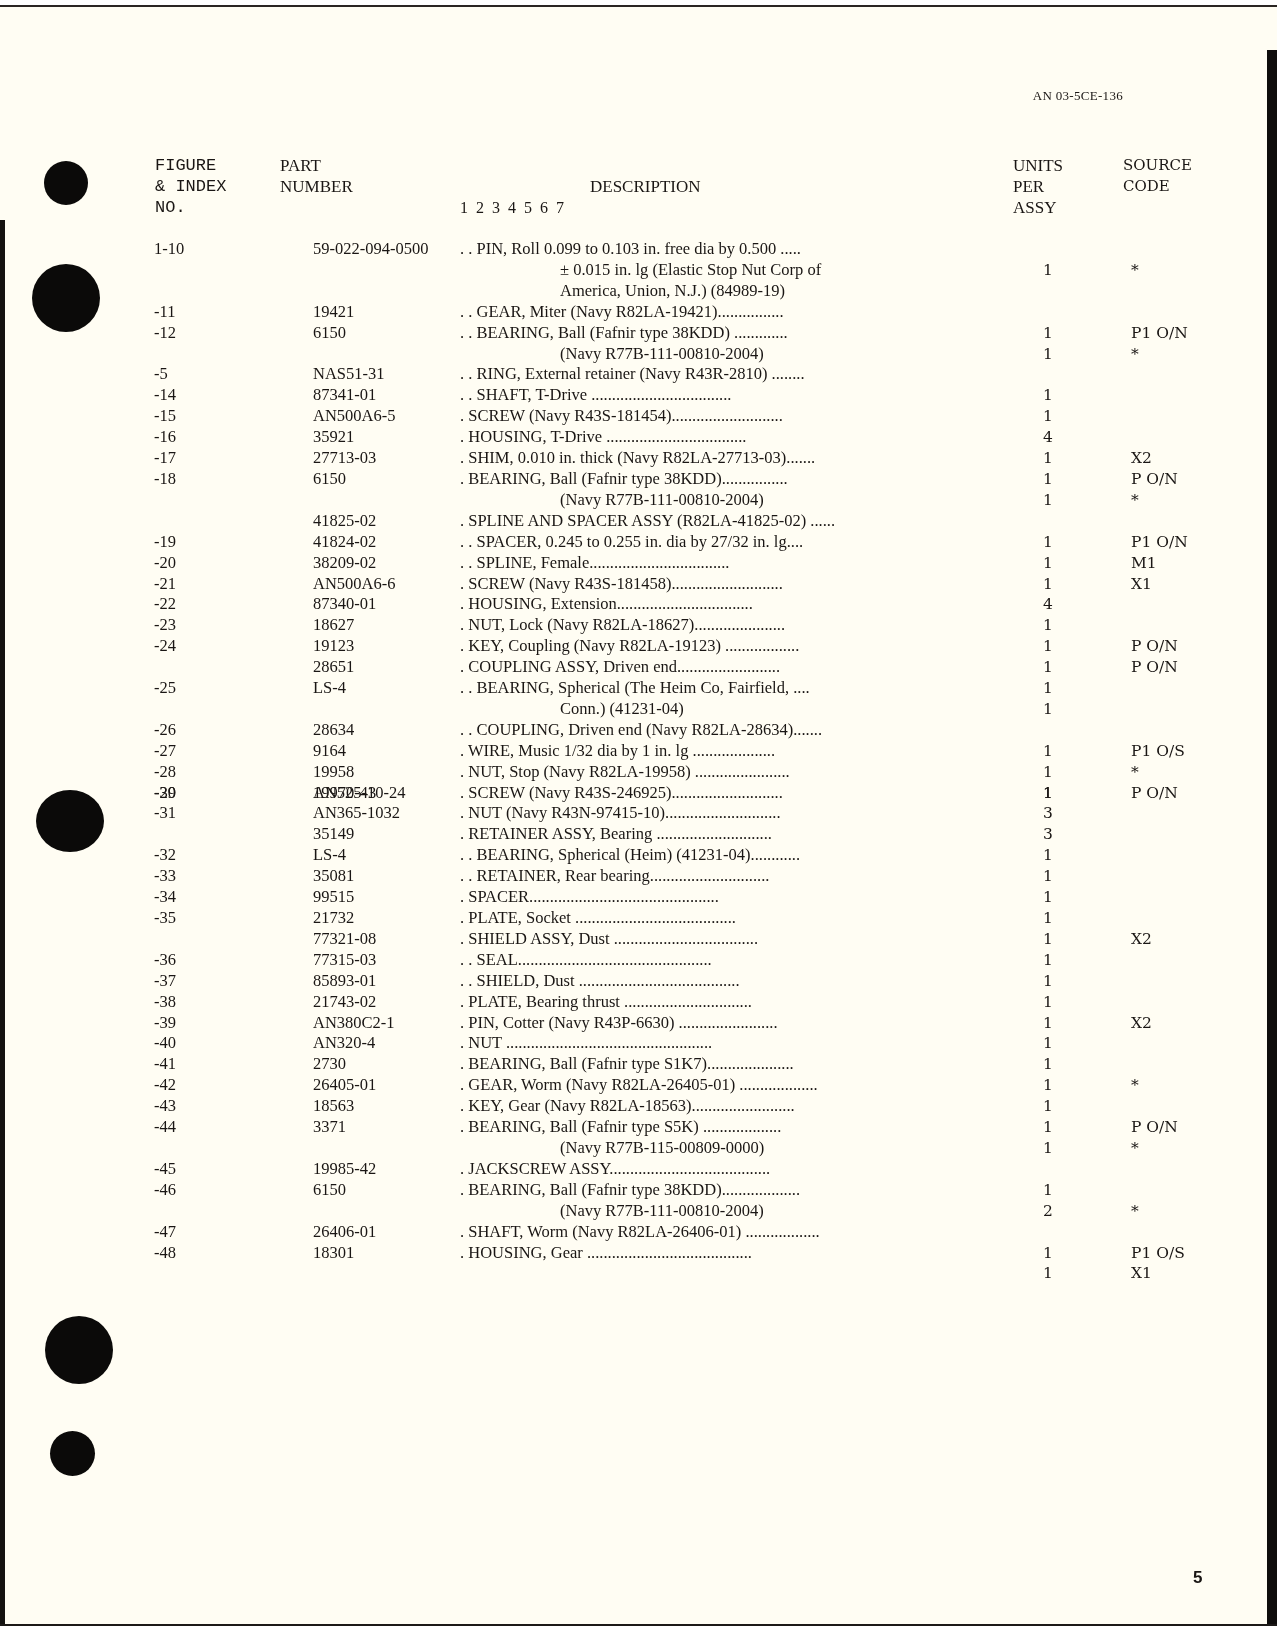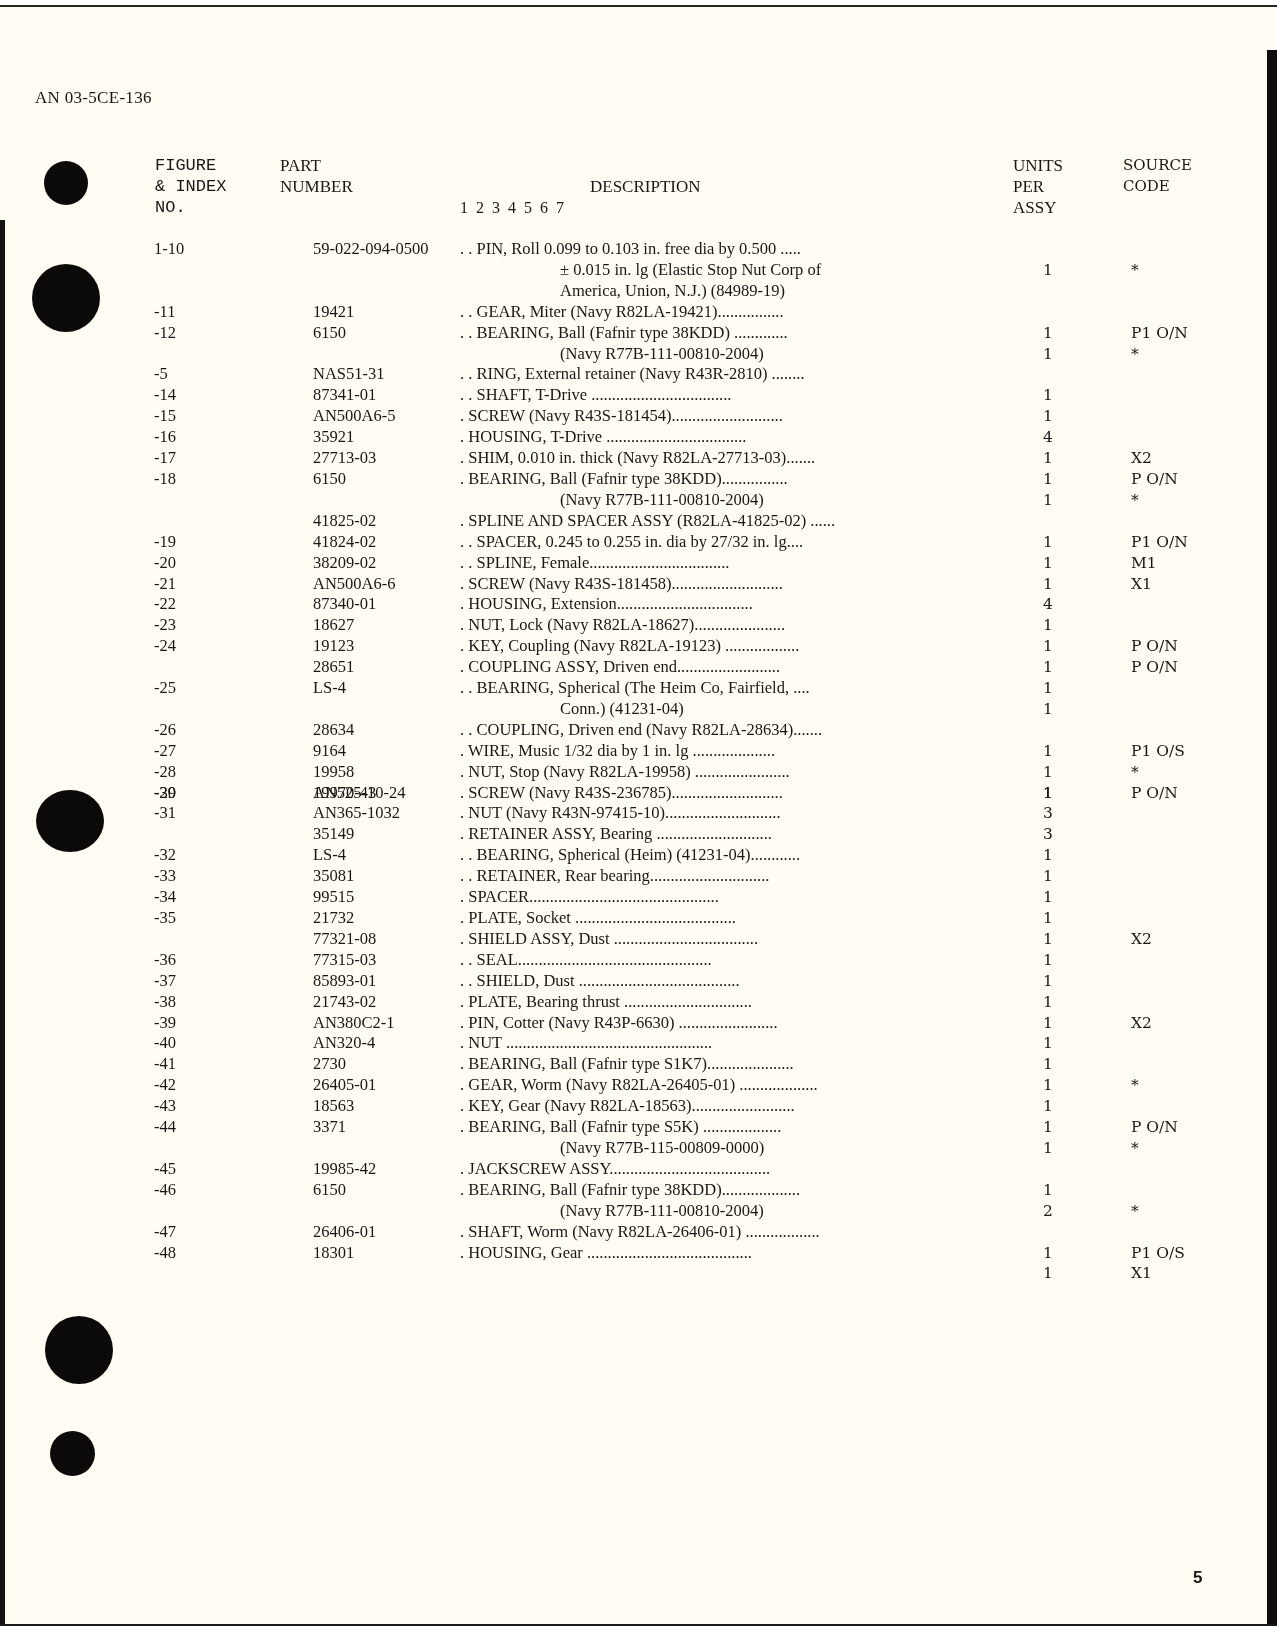--- a/index.html
+++ b/index.html
@@ -8,22 +8,22 @@
       background: #fffdf3;
       font-family: "Liberation Serif", "DejaVu Serif", serif;
       color: #1a1614;
     }
     .edge-top { position: absolute; left: 0; top: 0; width: 1277px; height: 8px;
       background: linear-gradient(#ffffff 0 5px, #2a2522 5px 7px, #fffdf3 7px); }
     .edge-left { position: absolute; left: 0; top: 220px; width: 5px; height: 1413px; background: #141210; }
     .edge-right { position: absolute; right: 0; top: 50px; width: 10px; height: 1583px; background: #0f0d0c; }
     .edge-bottom { position: absolute; left: 0; bottom: 0; width: 1277px; height: 7px; background: #ffffff; border-top: 2px solid #1c1917; }
     .hole { position: absolute; border-radius: 50%; background: #0b0a09; }
-    .doc-id { position: absolute; top: 88px; left: 0; width: 1088px; text-align: left;
-      font-size: 17px; letter-spacing: 0.3px; }
+    .doc-id { position: absolute; top: 88px; left: 0; width: 1088px; text-align: right;
+      font-size: 13px; letter-spacing: 0.3px; }
     .doc-id span { position: relative; left: 35px; }
     .hdr { position: absolute; top: 155px; font-size: 17px; line-height: 21px; }
     .hdr.fig { left: 155px; font-family: Liberation Mono, monospace; }
     .hdr.part { left: 280px; }
     .hdr.desc { left: 0; width: 1277px; text-align: center; }
     .hdr.desc .t { position: absolute; left: 590px; top: 21px; }
     .hdr.desc .cols { position: absolute; left: 460px; top: 42px; letter-spacing: 2px; font-size: 16px; }
     .hdr.units { left: 1013px; }
     .hdr.source { left: 1123px; font-family: "DejaVu Serif", serif; font-size: 15px; }
     .rows { position: absolute; top: 239px; left: 0; width: 1074px; }
@@ -261,21 +261,21 @@
     </div>
     <div class="row">
       <div class="fig">-29</div>
       <div class="part">19970-43</div>
       <div class="units">1</div>
       <div class="source"></div>
     </div>
     <div class="row">
       <div class="fig">-30</div>
       <div class="part">AN525-10-24</div>
-      <div class="desc">. SCREW (Navy R43S-236785)...........................</div>
+      <div class="desc">. SCREW (Navy R43S-246925)...........................</div>
       <div class="units">3</div>
       <div class="source"></div>
     </div>
     <div class="row">
       <div class="fig">-31</div>
       <div class="part">AN365-1032</div>
       <div class="desc">. NUT (Navy R43N-97415-10)............................</div>
       <div class="units">3</div>
       <div class="source"></div>
     </div>

